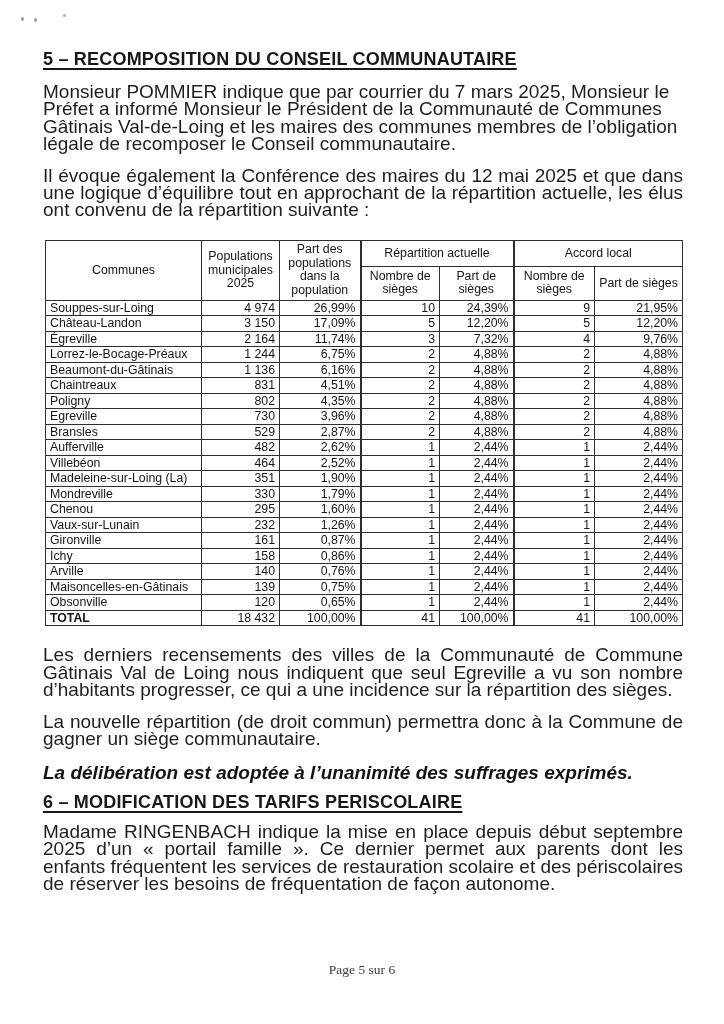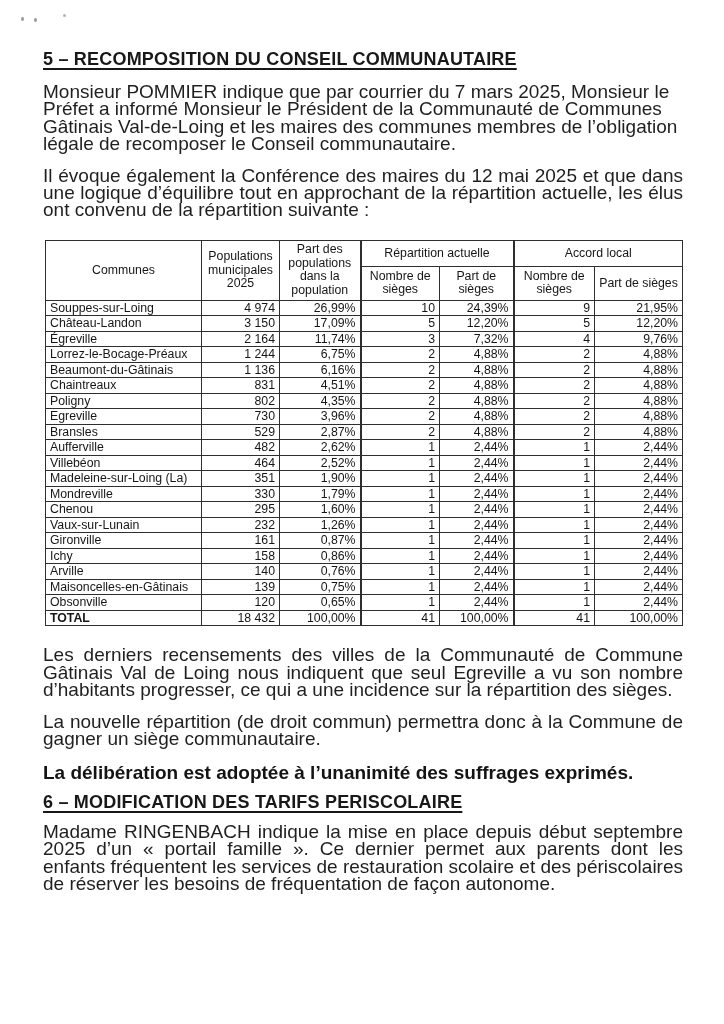--- a/index.html
+++ b/index.html
@@ -34,21 +34,21 @@
     line-height: 17.4px;
     color: #1f1f1f;
   }
   .justify { text-align: justify; }
   .bold-para { font-weight: bold; color: #141414; }
   .mt-p1 { margin-top: 15px; }
   .mt-p2 { margin-top: 14px; }
   .mt-tbl { margin-top: 21px; }
   .mt-p3 { margin-top: 20px; }
   .mt-p4 { margin-top: 14px; }
-  .mt-delib { margin-top: 17px; }
+  .mt-delib { margin-top: 17px; font-style: italic; }
   .mt-h6 { margin-top: 12px; }
   .mt-p5 { margin-top: 17px; }
   .mt-p6 { margin-top: 12px; }
 
   table.rep {
     border-collapse: collapse;
     table-layout: fixed;
     width: 637px;
     margin-left: 2px;
     font-size: 12.3px;
@@ -335,14 +335,15 @@
 
     <div class="para bold-para mt-delib">La délibération est adoptée à l’unanimité des suffrages exprimés.</div>
 
     <div class="heading mt-h6">6 – MODIFICATION DES TARIFS PERISCOLAIRE</div>
 
 
     <div class="para justify mt-p6">Madame RINGENBACH indique la mise en place depuis début septembre 2025 d’un « portail famille ». Ce dernier permet aux parents dont les enfants fréquentent les services de restauration scolaire et des périscolaires de réserver les besoins de fréquentation de façon autonome.</div>
 
   </div>
 
+  <div class="footer">Page 5 sur 6</div>
 
 </div>
 
 </body></html>

